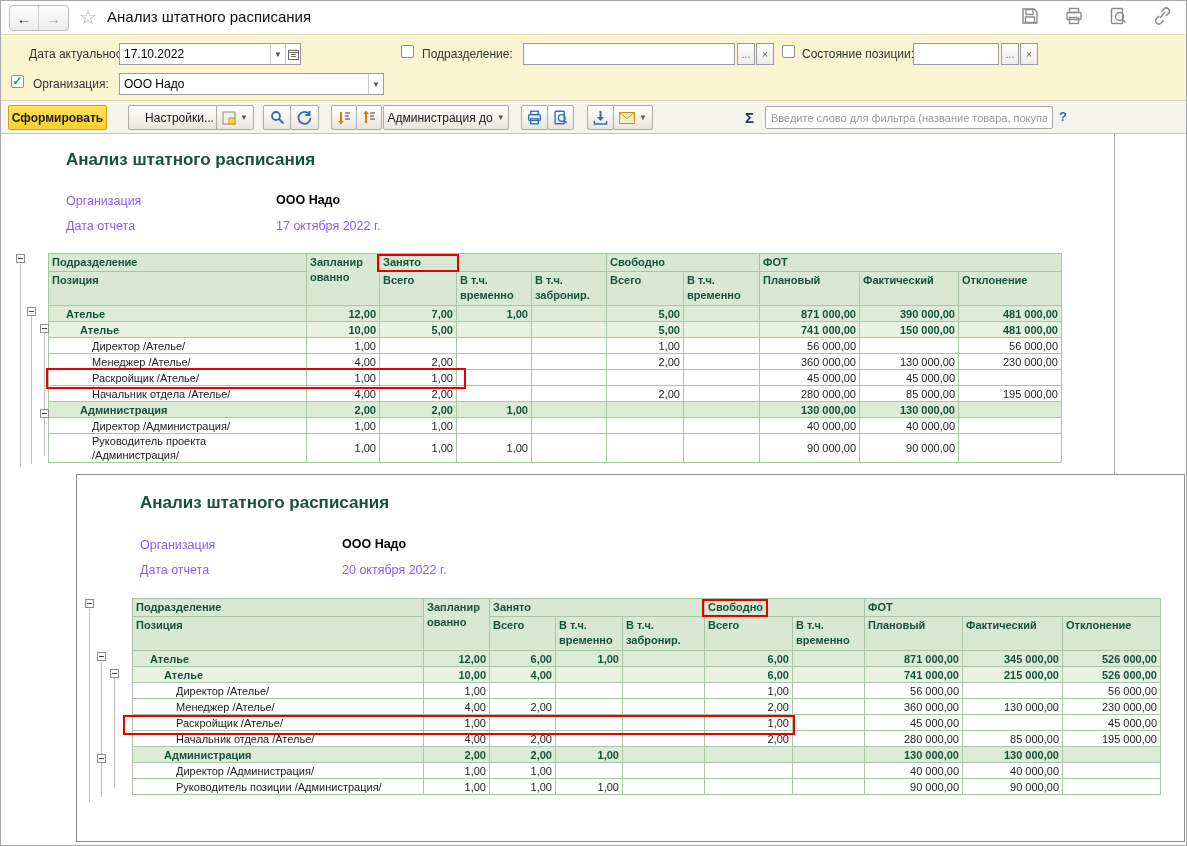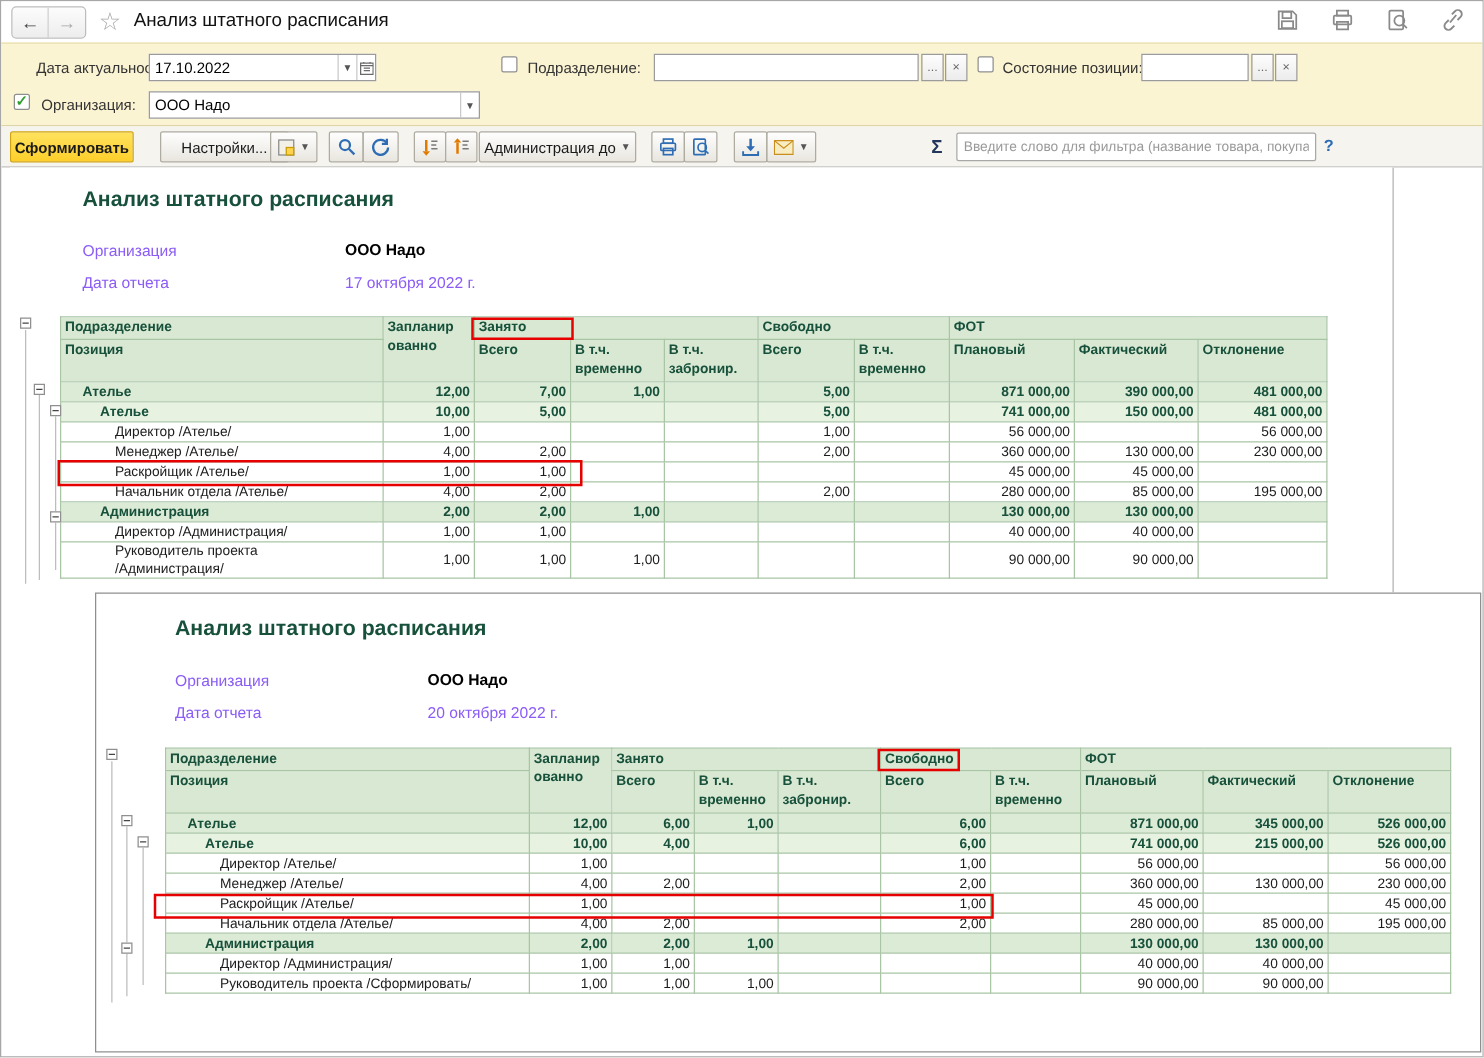--- a/index.html
+++ b/index.html
@@ -526,21 +526,21 @@
             <td class="num">1,00</td>
             <td class="num"></td>
             <td class="num"></td>
             <td class="num"></td>
             <td class="num"></td>
             <td class="num">40 000,00</td>
             <td class="num">40 000,00</td>
             <td class="num"></td>
           </tr>
           <tr class="item ind3">
-            <td class="name">Руководитель проекта /Сформировать/</td>
+            <td class="name">Руководитель позиции /Администрация/</td>
             <td class="num">1,00</td>
             <td class="num">1,00</td>
             <td class="num">1,00</td>
             <td class="num"></td>
             <td class="num"></td>
             <td class="num"></td>
             <td class="num">90 000,00</td>
             <td class="num">90 000,00</td>
             <td class="num"></td>
           </tr>

